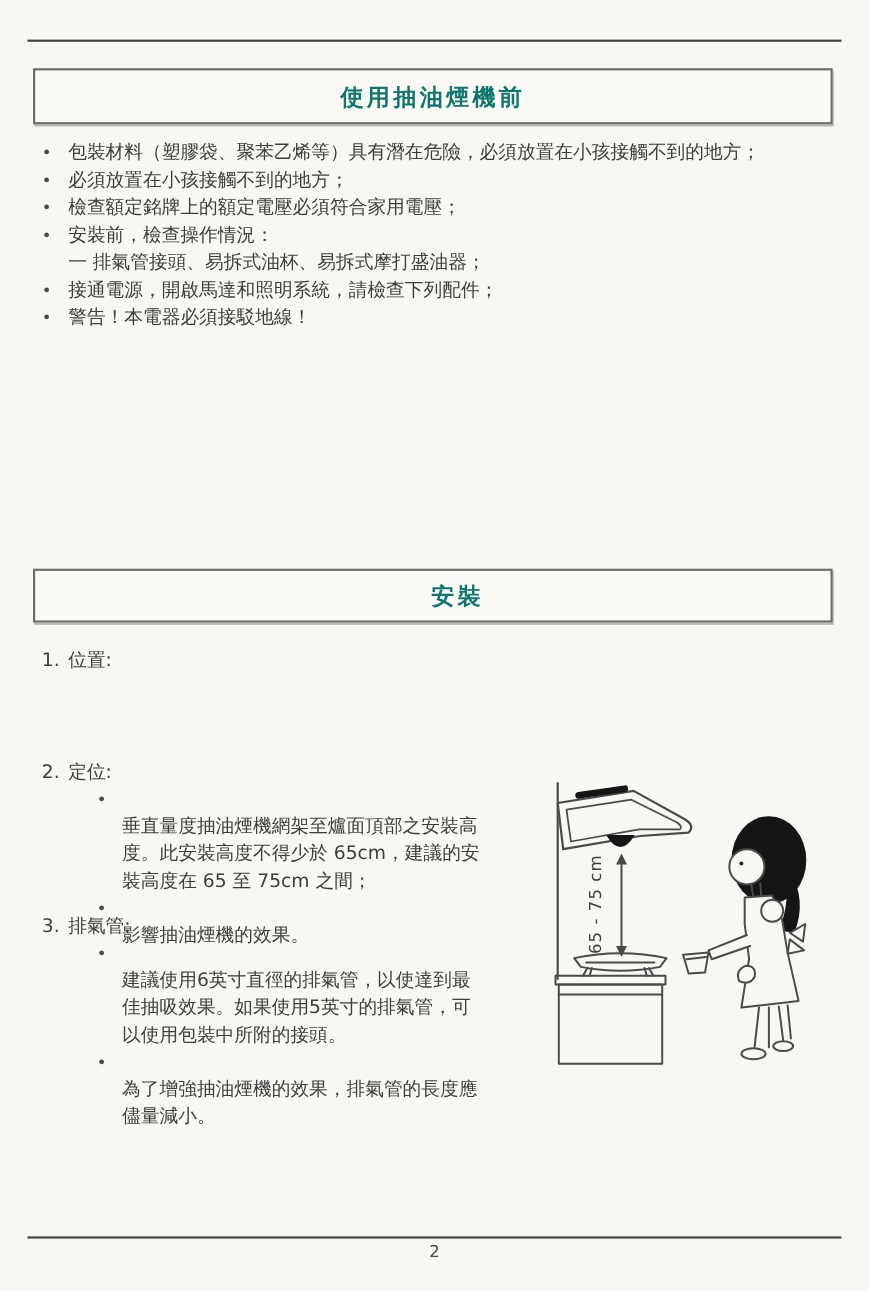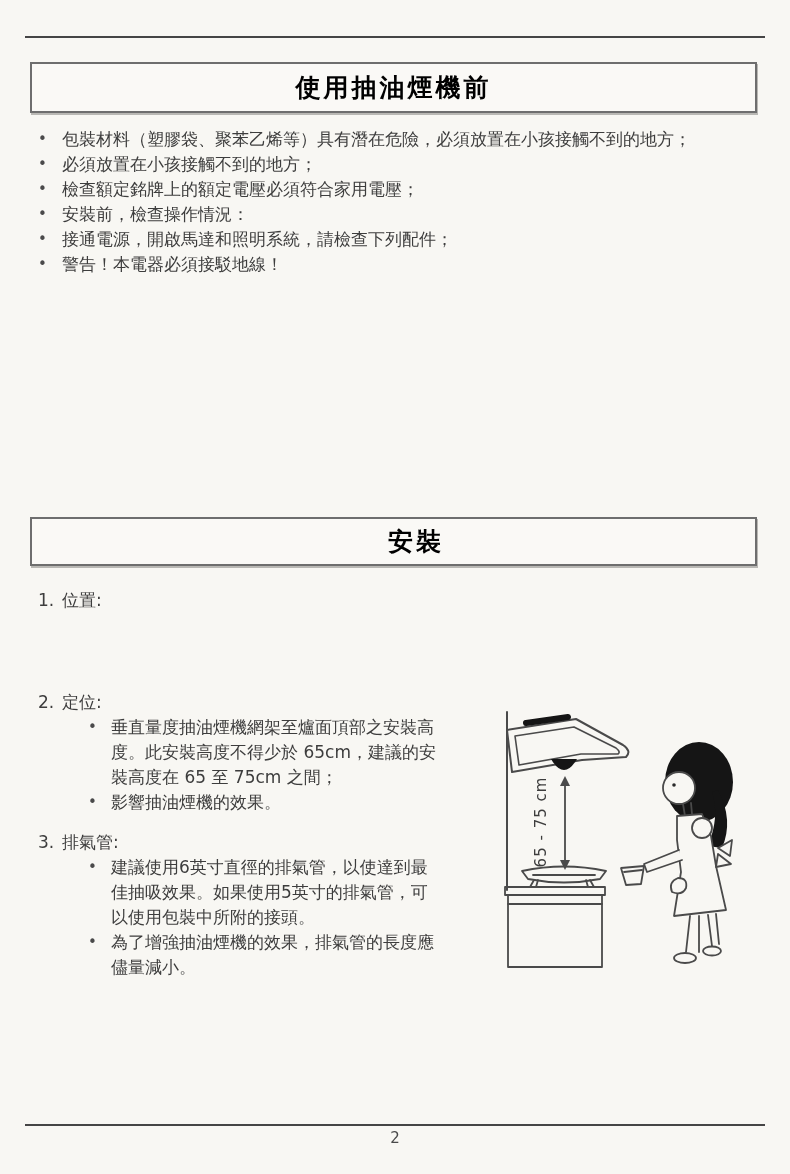--- a/index.html
+++ b/index.html
@@ -33,24 +33,24 @@
     border: 2px solid #6e6e6e;
     box-shadow: 1px 2px 0 #b9b8b4;
     background: #faf9f6;
     display: flex;
     align-items: center;
     justify-content: center;
   }
   .section-box.first { top: 62px; height: 51px; }
   .section-box.second { top: 517px; height: 49px; padding-left: 45px; }
   .section-title {
-    font-size: 25px;
+    font-size: 21px;
     font-weight: bold;
     letter-spacing: 3px;
-    color: #000000;
+    color: #0f766e;
   }
 
   .bullet-list {
     position: absolute;
     left: 38px;
     top: 127px;
     width: 722px;
     font-size: 17px;
     line-height: 25px;
   }
@@ -74,21 +74,21 @@
   .item-head { display: flex; }
   .item-num { flex: 0 0 24px; }
   .item-body { margin-left: 24px; width: 698px; }
   .ib-row {
     display: flex;
     align-items: flex-start;
     margin-left: 50px;
     width: 352px;
   }
   .install-item .b-mark { flex: 0 0 12px; margin-right: 11px; }
-  .ib-text { flex: 1; }
+  .ib-text { flex: 1; margin-top: 24px; }
 
   .illustration {
     position: absolute;
     left: 478px;
     top: 690px;
     width: 296px;
     height: 300px;
   }
   .illustration svg { width: 100%; height: 100%; }
 
@@ -123,20 +123,21 @@
       <span class="b-text">必須放置在小孩接觸不到的地方；</span>
     </div>
     <div class="b-row">
       <span class="b-mark">•</span>
       <span class="b-text">檢查額定銘牌上的額定電壓必須符合家用電壓；</span>
     </div>
     <div class="b-row">
       <span class="b-mark">•</span>
       <span class="b-text">安裝前，檢查操作情況：</span>
     </div>
+    <div class="b-sub">一 排氣管接頭、易拆式油杯、易拆式摩打盛油器；</div>
     <div class="b-row">
       <span class="b-mark">•</span>
       <span class="b-text">接通電源，開啟馬達和照明系統，請檢查下列配件；</span>
     </div>
     <div class="b-row">
       <span class="b-mark">•</span>
       <span class="b-text">警告！本電器必須接駁地線！</span>
     </div>
   </div>
 

